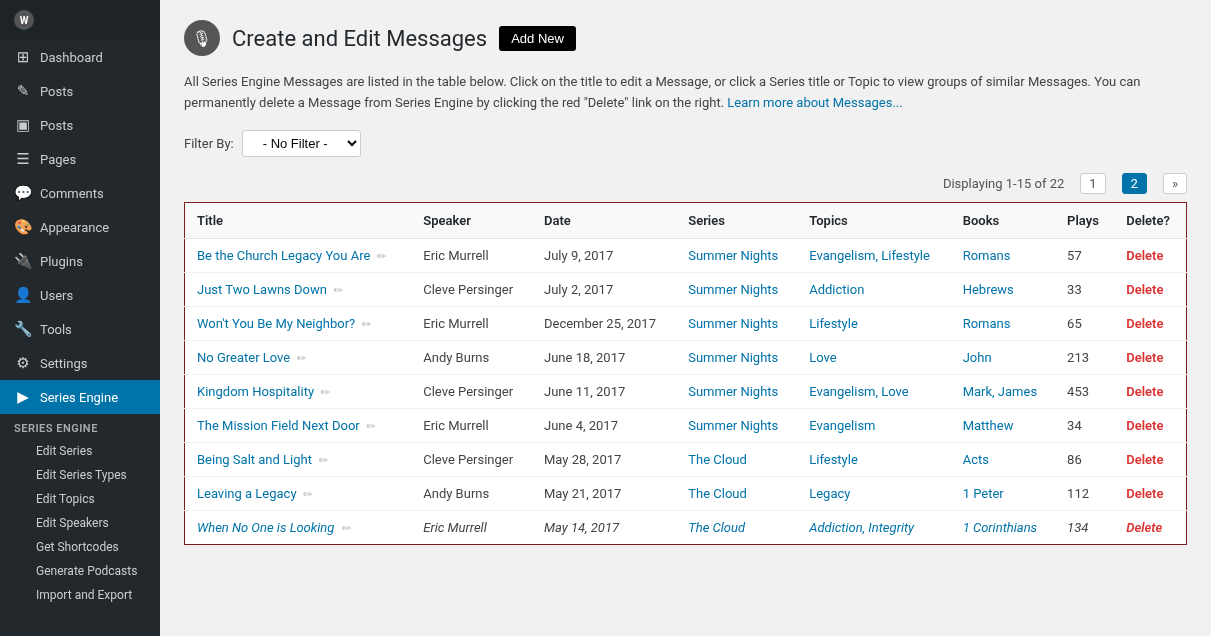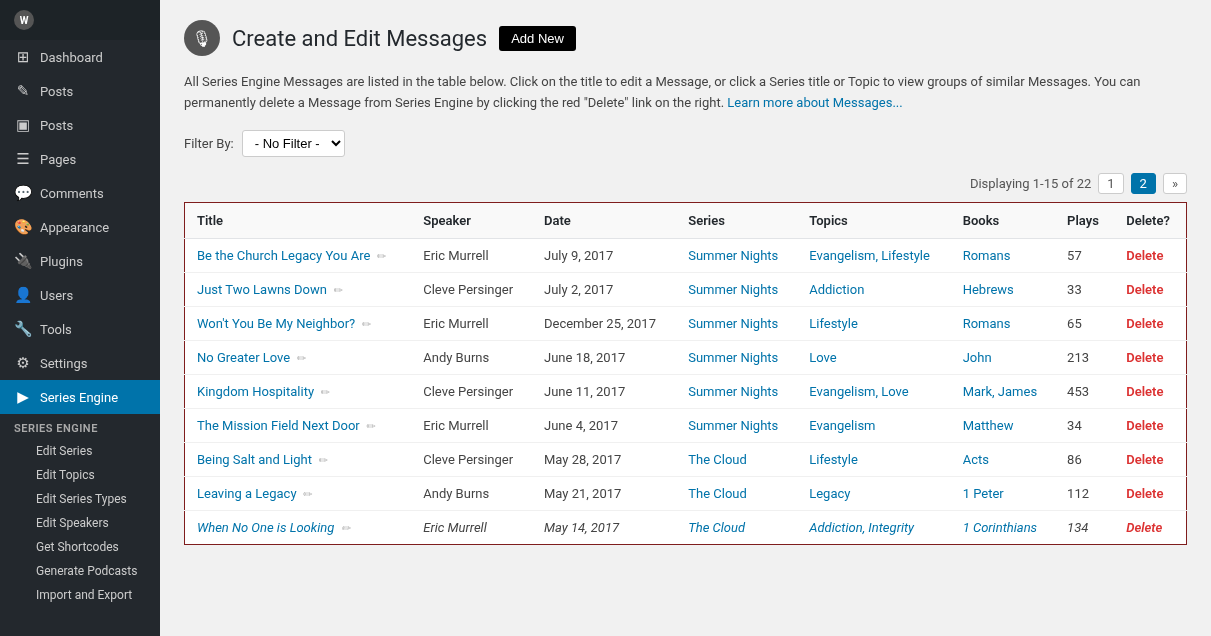--- a/index.html
+++ b/index.html
@@ -105,32 +105,32 @@
     .description-text a { color: #0073aa; text-decoration: none; }
 
     .filter-row {
       display: flex;
       align-items: center;
       gap: 8px;
       margin-bottom: 16px;
     }
     .filter-label { font-size: 13px; color: #444; font-weight: 400; }
     .filter-select {
-      padding: 4px 8px;
+      padding: 4px 16px;
       border: 1px solid #ccc;
       border-radius: 3px;
       font-size: 13px;
       background: white;
     }
 
     .pagination-row {
       display: flex;
       justify-content: flex-end;
       align-items: center;
-      gap: 7px;
+      gap: 16px;
       margin-bottom: 8px;
       font-size: 13px;
       color: #555;
     }
     .pagination-row .page-btn {
       display: inline-block;
       padding: 2px 8px;
       border: 1px solid #ccc;
       border-radius: 3px;
       cursor: pointer;
@@ -220,22 +220,22 @@
       <span>Settings</span>
     </div>
     <div class="sidebar-item active">
       <span class="icon">▶</span>
       <span>Series Engine</span>
     </div>
 
     <div class="sidebar-section-label">Series Engine</div>
 
     <div class="sidebar-sub-item">Edit Series</div>
+    <div class="sidebar-sub-item">Edit Series Types</div>
     <div class="sidebar-sub-item">Edit Topics</div>
-    <div class="sidebar-sub-item">Edit Series Types</div>
     <div class="sidebar-sub-item">Edit Speakers</div>
     <div class="sidebar-sub-item">Get Shortcodes</div>
     <div class="sidebar-sub-item">Generate Podcasts</div>
     <div class="sidebar-sub-item">Import and Export</div>
   </div>
 </div>
 
 <div id="main">
   <div class="page-header">
     <div class="page-icon">🎙</div>

